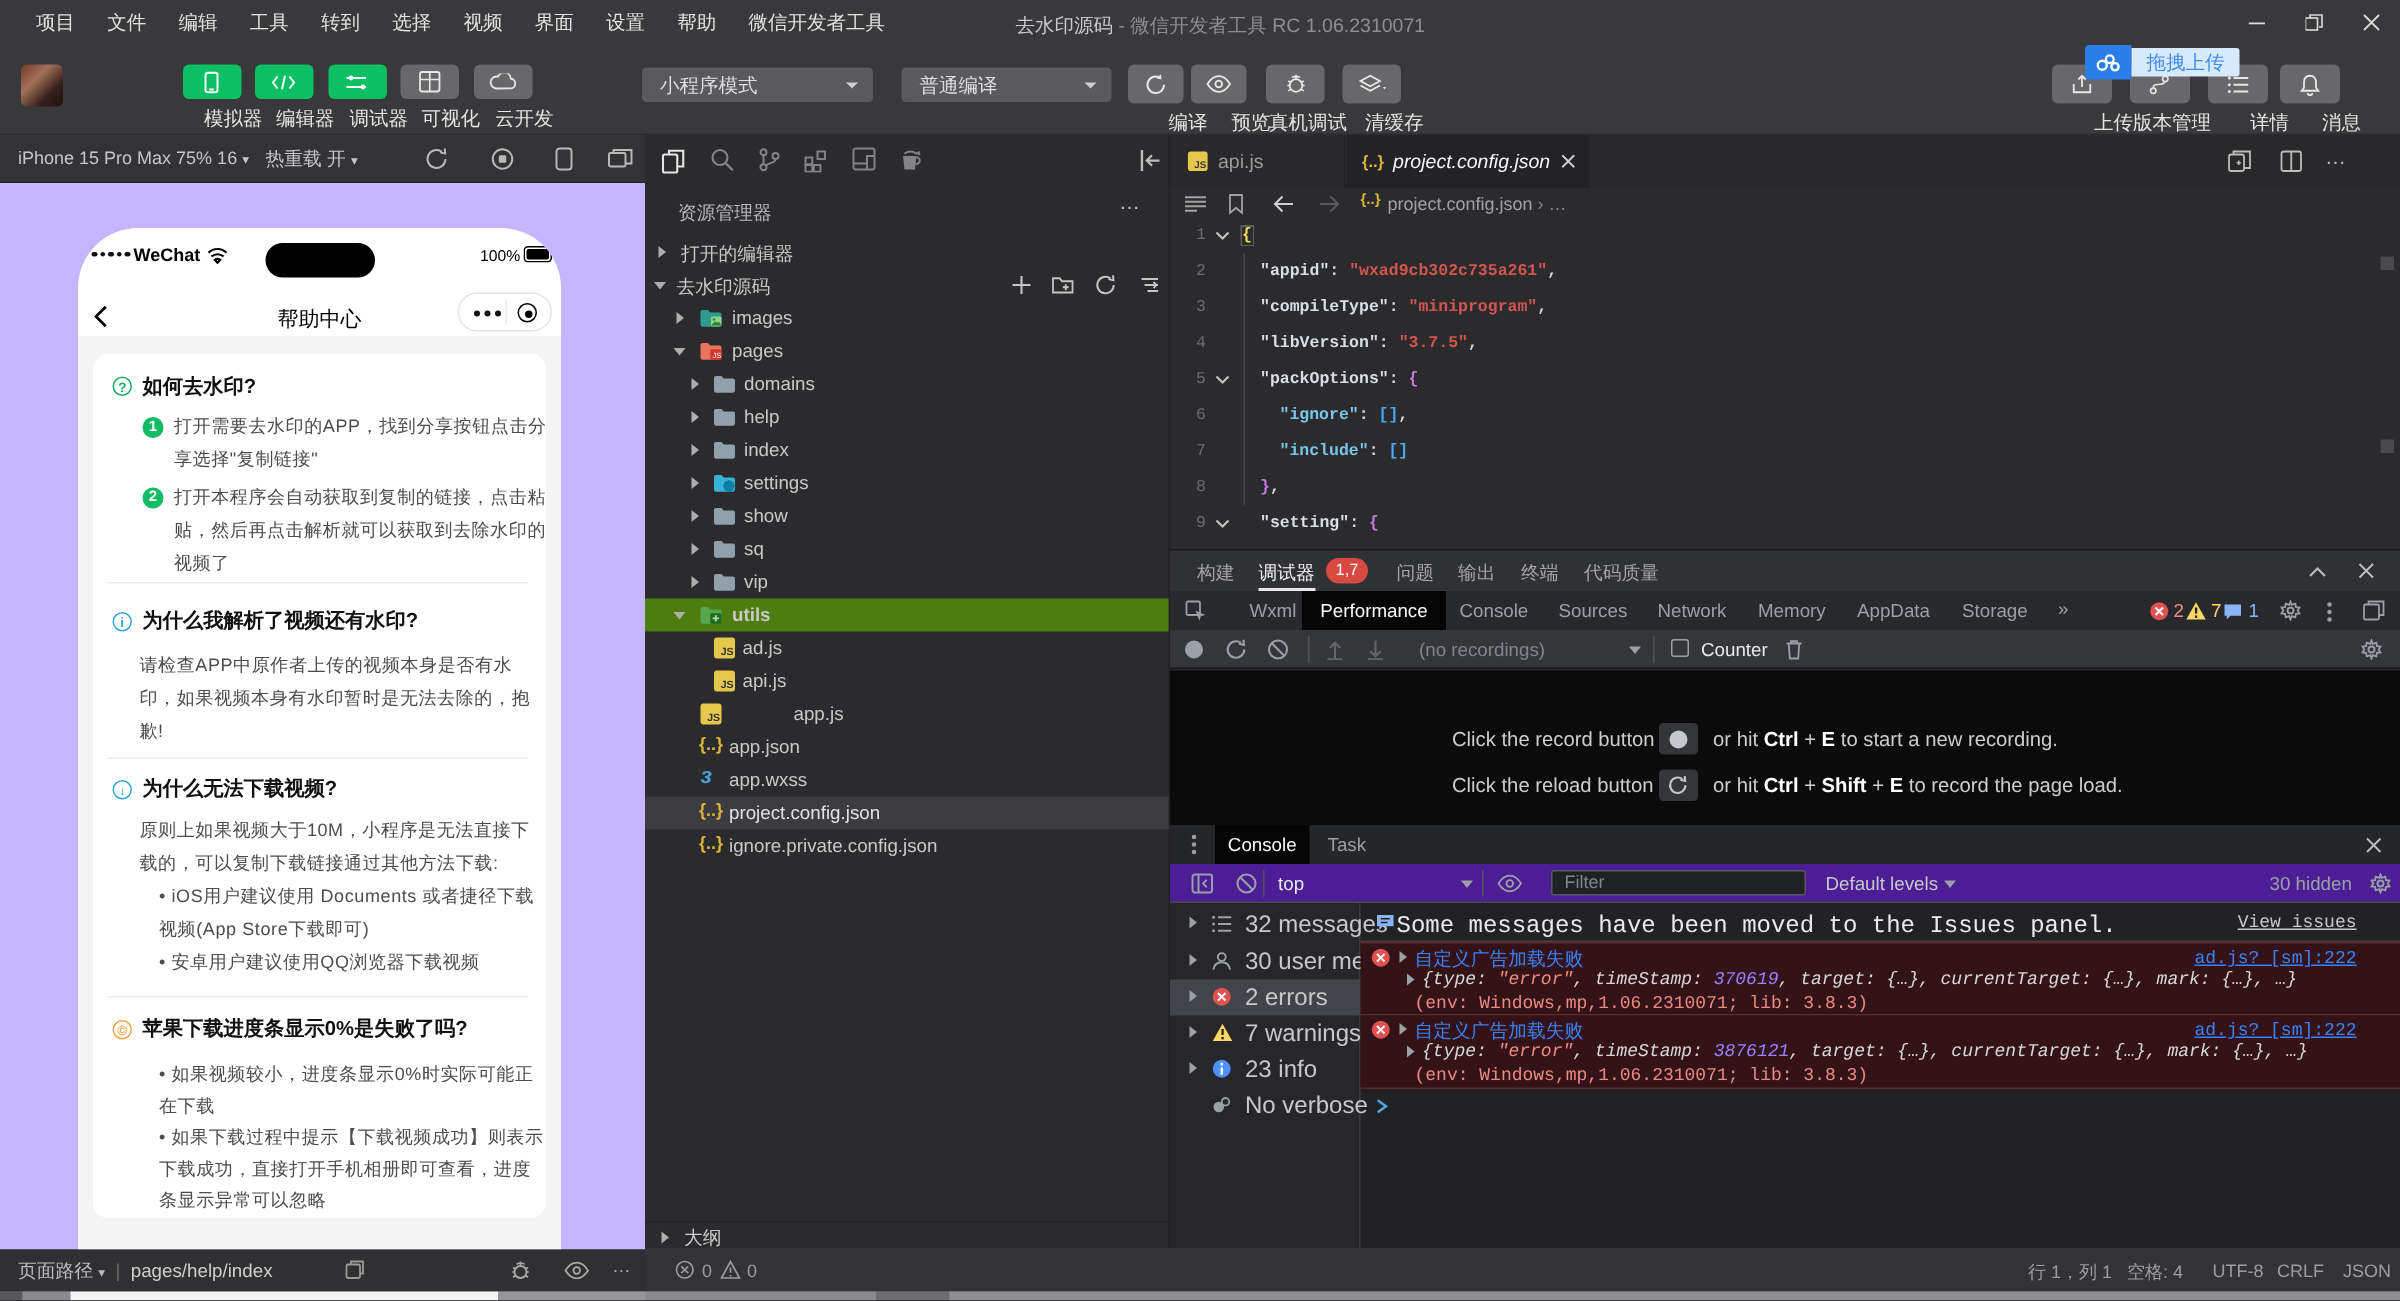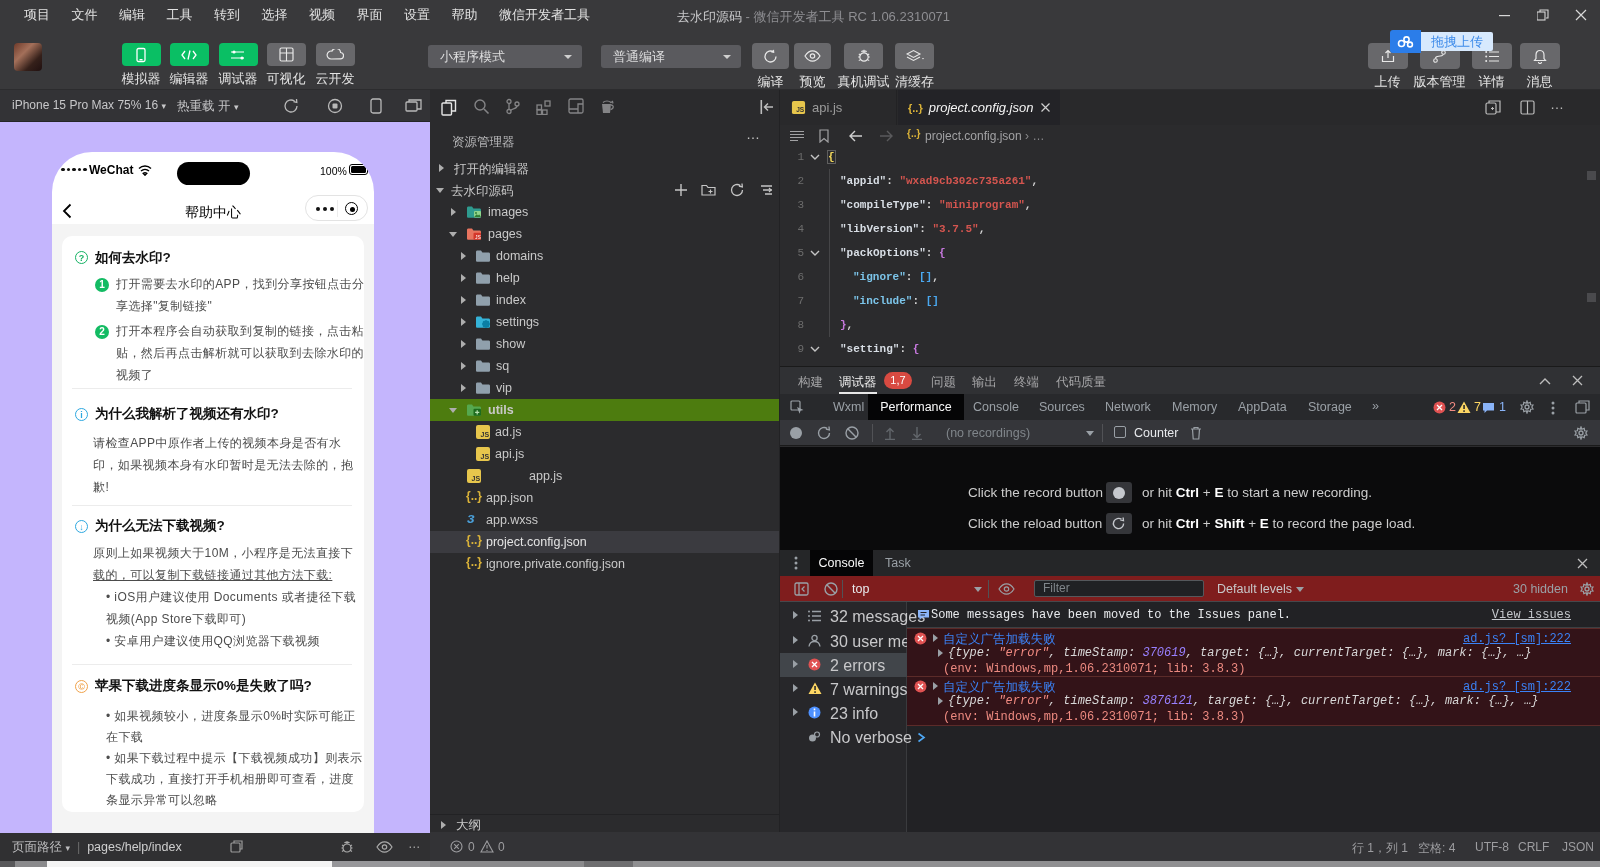--- a/index.html
+++ b/index.html
@@ -10,21 +10,21 @@
 
 .titlebar{position:absolute;left:0;top:0;width:1600px;height:30px;background:#39393b;}
 .menus{position:absolute;left:24px;top:0;height:30px;display:flex;align-items:center;gap:21.5px;font-size:13px;color:#e2e2e2;}
 .wintitle{position:absolute;left:677px;top:8px;font-size:13px;color:#c9c9cb;}
 .wintitle span{color:#8e8e92;}
 .winbtns{position:absolute;right:0;top:0;height:30px;display:flex;align-items:center;}
 .winbtn{width:38px;height:30px;display:flex;align-items:center;justify-content:center;color:#d8d8d8;}
 
 .toolbar{position:absolute;left:0;top:30px;width:1600px;height:60px;background:#39393b;border-bottom:1px solid #2c2c2e;}
 .avatar{position:absolute;left:14px;top:13px;width:28px;height:28px;border-radius:4px;background:linear-gradient(135deg,#6e3a2a 0%,#a4705a 35%,#35201a 70%,#201010 100%);overflow:hidden;}
-.tbtn{position:absolute;text-align:center;}
+.tbtn{position:absolute;text-align:right;}
 .tbtn .box{margin:0 auto;width:39px;height:23px;border-radius:4px;display:flex;align-items:center;justify-content:center;}
 .tbtn .lbl{margin-top:4px;font-size:13px;color:#e4e4e4;white-space:nowrap;}
 .box.green{background:#0abf64;}
 .box.gray{background:#68686b;}
 .dropdown{position:absolute;height:23px;background:#5a5a5e;border-radius:3px;color:#dededf;font-size:13px;line-height:23px;padding-left:12px;}
 .dropdown .caret{position:absolute;right:10px;top:10px;width:0;height:0;border-left:4px solid transparent;border-right:4px solid transparent;border-top:4px solid #cfcfcf;}
 .tooltip-ico{position:absolute;left:1390px;top:0px;width:31px;height:23px;background:#2b7de9;border-radius:3px 0 0 3px;display:flex;align-items:center;justify-content:center;}
 .tooltip-txt{position:absolute;left:1421px;top:2px;width:72px;height:19px;background:#d7e9fd;border-radius:0 2px 2px 0;color:#3f8cea;font-size:13px;line-height:19px;text-align:center;}
 
 .sim{position:absolute;left:0;top:90px;width:430px;height:743px;background:#c4b5fd;}
@@ -60,21 +60,21 @@
 .jstr{color:#d4554f;}
 .jb1{color:#f2d85c;}
 .jb2{color:#c678dd;}
 .jb3{color:#4aa8f0;}
 
 .debughdr{position:absolute;left:780px;top:366px;width:820px;height:28px;background:#303134;border-top:1px solid #1a1a1a;font-size:12.5px;color:#a5a5a7;}
 .dtabs{position:absolute;left:780px;top:394px;width:820px;height:26px;background:#28292c;font-size:12.5px;color:#9aa0a6;}
 .ptoolbar{position:absolute;left:780px;top:420px;width:820px;height:26px;background:#35363a;border-bottom:1px solid #1a1a1a;}
 .pbody{position:absolute;left:780px;top:447px;width:820px;height:103px;background:#0b0b0c;color:#cdcdcd;font-size:13.5px;}
 .ctabs{position:absolute;left:780px;top:550px;width:820px;height:26px;background:#252628;font-size:12.5px;color:#9aa0a6;}
-.ctoolbar{position:absolute;left:780px;top:576px;width:820px;height:26px;background:#7f1d1d;border-bottom:1px solid #47484c;font-size:12.5px;color:#c8c8ca;}
+.ctoolbar{position:absolute;left:780px;top:576px;width:820px;height:26px;background:#4c1d95;border-bottom:1px solid #47484c;font-size:12.5px;color:#c8c8ca;}
 .cbody{position:absolute;left:780px;top:602px;width:820px;height:230px;background:#222225;}
 .csidebar{position:absolute;left:0;top:0;width:127px;height:230px;background:#27272a;border-right:1px solid #3a3b3e;}
 .csrow{position:absolute;left:0;width:127px;height:24px;font-size:16px;color:#c8c8ca;}
 .mono{font-family:"Liberation Mono",monospace;}
 .errblock{position:absolute;left:127px;width:693px;background:#331318;}
 .errtxt{color:#3b82f6;}
 .statusbar{position:absolute;left:430px;top:832px;width:1170px;height:29px;background:#333336;color:#9d9da0;font-size:12px;}
 .bottomstrip{position:absolute;left:0;top:861px;width:1600px;height:6px;background:#6e6e6e;}
 svg{display:block;}
 </style>
@@ -323,21 +323,21 @@
           <div class="qicon" style="left:13px;top:171.5px;border:1.2px solid #2da8e0;color:#2da8e0;">i</div>
           <div class="qhead" style="left:33px;top:169px;">为什么我解析了视频还有水印?</div>
           <div class="qline" style="left:31px;top:199px;">请检查APP中原作者上传的视频本身是否有水</div>
           <div class="qline" style="left:31px;top:221px;">印，如果视频本身有水印暂时是无法去除的，抱</div>
           <div class="qline" style="left:31px;top:243px;">歉!</div>
           <div class="pdiv" style="top:269px;"></div>
 
           <div class="qicon" style="left:13px;top:283.5px;border:1.2px solid #2da8e0;color:#2da8e0;">↓</div>
           <div class="qhead" style="left:33px;top:281px;">为什么无法下载视频?</div>
           <div class="qline" style="left:31px;top:309px;">原则上如果视频大于10M，小程序是无法直接下</div>
-          <div class="qline" style="left:31px;top:331px;text-decoration:underline;">载的，可以复制下载链接通过其他方法下载:</div>
+          <div class="qline" style="left:31px;top:331px;">载的，可以复制下载链接通过其他方法下载:</div>
           <div class="qline" style="left:44px;top:353px;">• iOS用户建议使用 Documents 或者捷径下载</div>
           <div class="qline" style="left:44px;top:375px;">视频(App Store下载即可)</div>
           <div class="qline" style="left:44px;top:397px;">• 安卓用户建议使用QQ浏览器下载视频</div>
           <div class="pdiv" style="top:428px;"></div>
 
           <div class="qicon" style="left:13px;top:443.5px;border:1.2px solid #f0a24a;color:#f0a24a;">©</div>
           <div class="qhead" style="left:33px;top:441px;">苹果下载进度条显示0%是失败了吗?</div>
           <div class="qline" style="left:44px;top:472px;">• 如果视频较小，进度条显示0%时实际可能正</div>
           <div class="qline" style="left:44px;top:493px;">在下载</div>
           <div class="qline" style="left:44px;top:514px;">• 如果下载过程中提示【下载视频成功】则表示</div>
@@ -817,21 +817,21 @@
           </svg>
         <div class="nm" style="left:50px;top:4px;">No verbose</div>
         </div>
     </div>
 
     <div class="abs mono" style="left:127px;top:0;width:693px;height:26px;border-bottom:1px solid #3c4043;">
       <svg class="abs" style="left:10px;top:6px;" width="13" height="13" viewBox="0 0 13 13">
           <path d="M1 2 H12 V9.5 H5 L2.5 12 V9.5 H1 Z" fill="#8ab4f8"></path>
           <path d="M3.5 4.5 H9.5 M3.5 7 H8" stroke="#202124" stroke-width="1"></path>
         </svg>
-      <div class="abs" style="left:24px;top:6px;font-size:12px;color:#e8eaed;">Some messages have been moved to the Issues panel.</div>
+      <div class="abs" style="left:24px;top:6px;font-size:16px;color:#e8eaed;">Some messages have been moved to the Issues panel.</div>
       <div class="abs" style="right:29px;top:6px;font-size:12px;color:#c5c8cd;text-decoration:underline;">View issues</div>
     </div>
     <div class="errblock" style="top:26px;height:49px;border-top:1px solid #5c2b29;border-bottom:1px solid #5c2b29;">
       <svg class="abs" style="left:7px;top:3px;" width="13" height="13" viewBox="0 0 13 13">
           <circle cx="6.5" cy="6.5" r="6" fill="#e05252"></circle>
           <path d="M4 4 L9 9 M9 4 L4 9" stroke="#fff" stroke-width="1.3"></path>
         </svg>
       <div class="arr r abs" style="left:26px;top:5px;border-left-color:#9aa0a6;"></div>
       <div class="abs errtxt" style="left:36px;top:2px;font-size:12.5px;">自定义广告加载失败</div>
       <div class="abs mono errtxt" style="right:29px;top:3px;font-size:12px;text-decoration:underline;">ad.js? [sm]:222</div>

